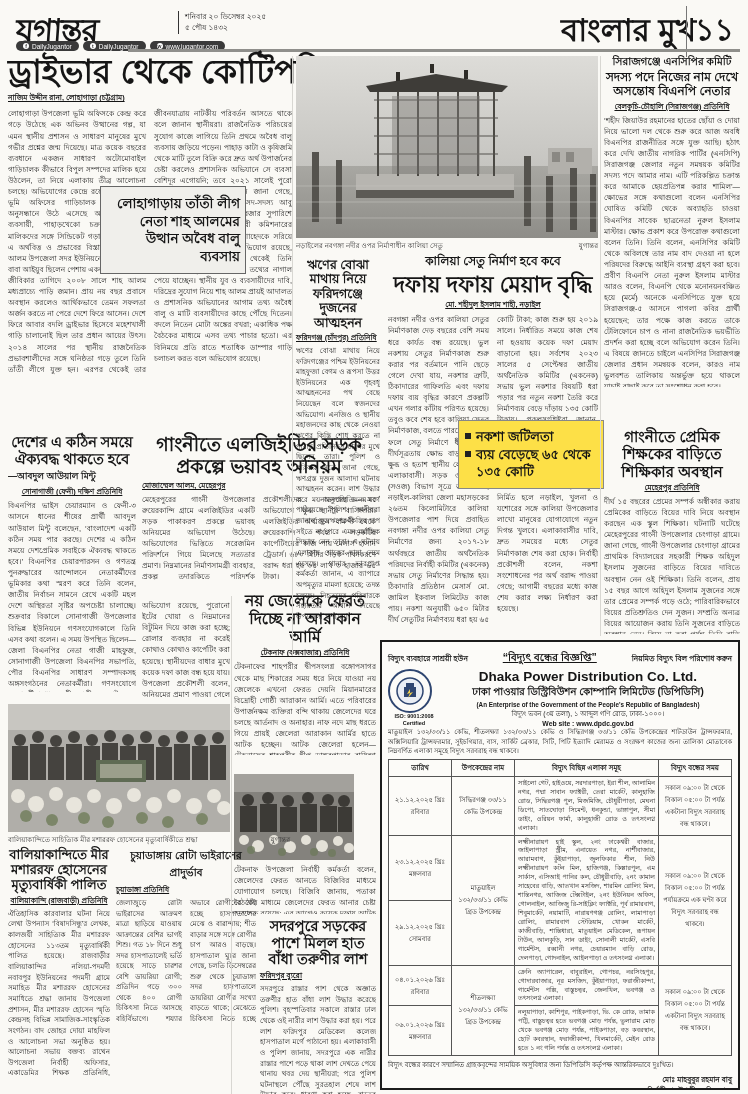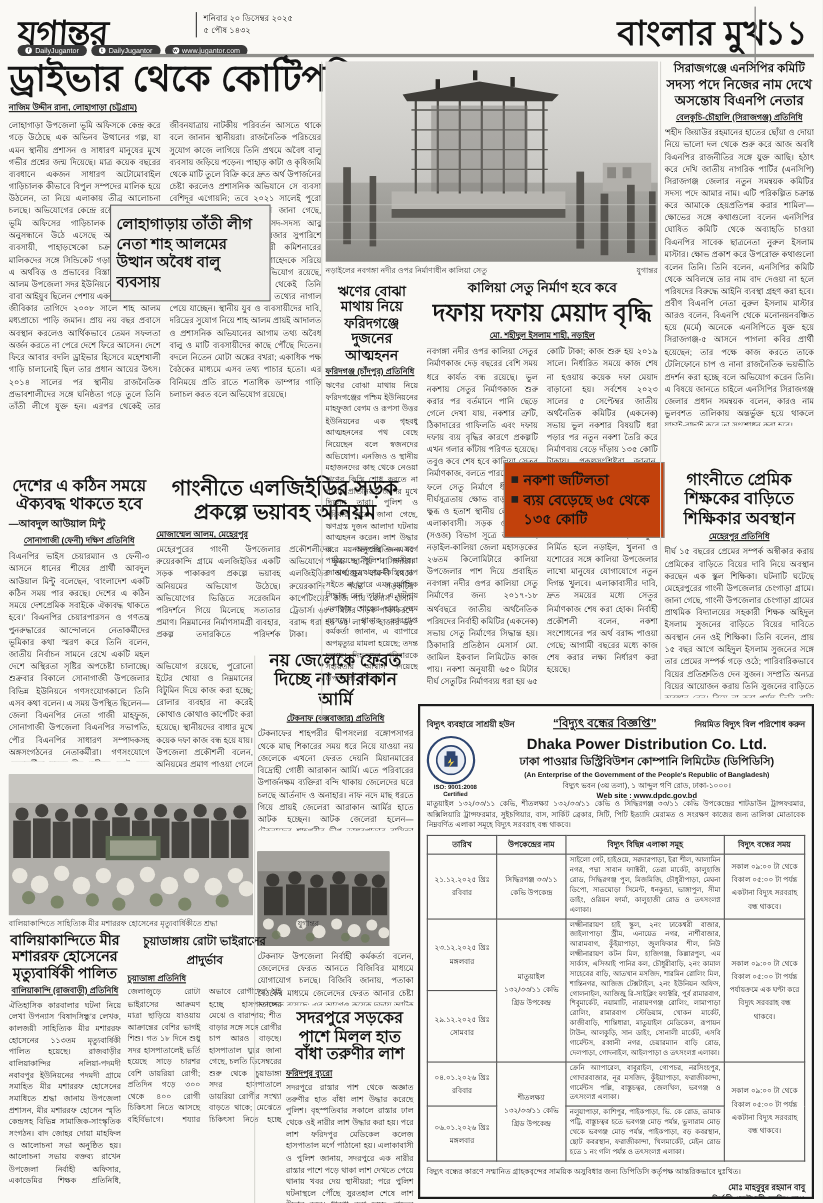--- a/index.html
+++ b/index.html
@@ -21,32 +21,32 @@
   .by{font-size:7.4px;font-weight:bold;text-decoration:underline;margin:2px 0;}
   .kick{font-weight:bold;text-align:center;}
   .hl{font-weight:900;text-align:center;line-height:1.15;}
   .cap{font-size:7px;color:#333;display:flex;justify-content:space-between;}
   .vline{width:1px;background:#d8d7d2;}
   
   #lead{left:8px;top:54px;width:284px;}
   #lead-hl{font-size:33px;font-weight:900;white-space:nowrap;line-height:1.1;}
   #lead-body{height:336px;margin-top:4px;}
   #lead-quote{left:100px;top:186px;width:134px;background:#f0efeb;border:1px solid #666;
-              font-size:13.5px;font-weight:900;text-align:left;line-height:1.3;padding:8px 5px;}
+              font-size:13.5px;font-weight:900;text-align:right;line-height:1.3;padding:8px 5px;}
   
   #bphoto{left:296px;top:56px;width:302px;height:182px;background:#cfcecb;}
   #bcap{left:296px;top:240px;width:302px;}
   #loan{left:296px;top:258px;width:84px;}
   #loan-hl{font-size:12.5px;}
   #loan-body{height:310px;font-size:7.1px;}
   #bridge{left:388px;top:252px;width:210px;}
   #bridge-kick{font-size:12px;}
   #bridge-hl{font-size:22px;white-space:nowrap;}
   #bridge-body{height:322px;margin-top:3px;}
-  #bullet-box{left:458px;top:420px;width:132px;background:#c2410c;border:1px solid #888;padding:7px 6px;}
+  #bullet-box{left:458px;top:420px;width:132px;background:#fde047;border:1px solid #888;padding:7px 6px;}
   .bullet{font-size:13px;font-weight:900;line-height:1.35;display:flex;gap:5px;}
   .bullet .sq{width:6px;height:6px;background:#222;margin-top:5px;flex:0 0 auto;}
   
   #ncp{left:604px;top:54px;width:136px;}
   #ncp-hl{font-size:12px;}
   #ncp-kick{font-size:10.5px;}
   #ncp-body{height:272px;margin-top:2px;}
   #teacher{left:604px;top:428px;width:136px;}
   #teacher-hl{font-size:15px;}
   #teacher-body{height:138px;margin-top:2px;}

